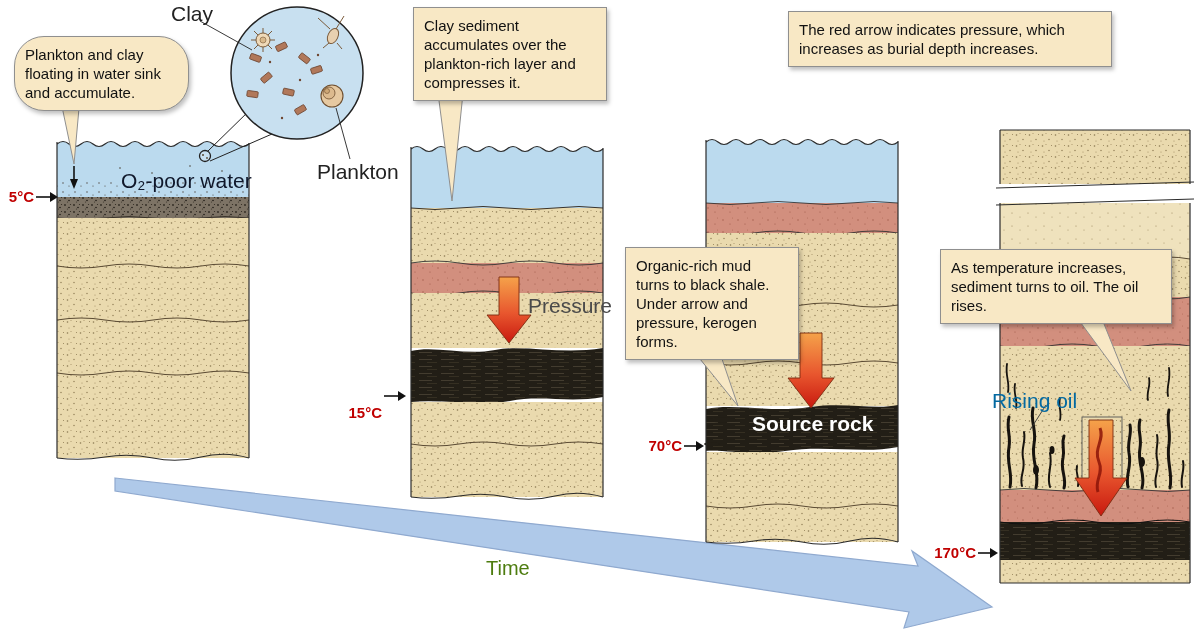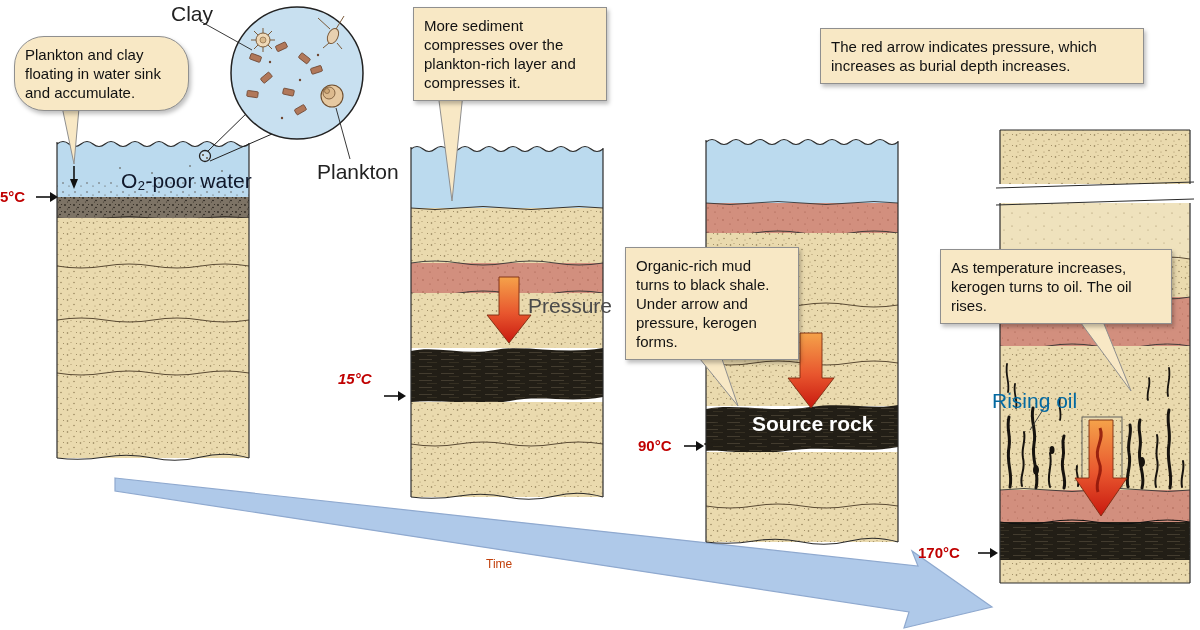--- a/index.html
+++ b/index.html
@@ -8,37 +8,37 @@
     font-family:"Liberation Sans",sans-serif;overflow:hidden;
   }
   .art{position:absolute;left:0;top:0;z-index:1;}
   .callout{
     position:absolute;z-index:3;background:#F8E8C5;border:1px solid #8f8f8f;
     padding:8px 10px;font-size:15px;line-height:1.27;color:#111;
     box-shadow:2px 3px 4px rgba(0,0,0,0.25);
   }
   .c1{left:14px;top:36px;width:153px;border-radius:30px;}
   .c2{left:413px;top:7px;width:172px;}
-  .note{left:788px;top:28px;width:302px;margin-left:32px;}
+  .note{left:788px;top:11px;width:302px;}
   .c3{left:625px;top:247px;width:152px;}
   .c4{left:940px;top:249px;width:210px;}
   .lbl{position:absolute;z-index:3;font-size:21px;color:#222;white-space:nowrap;}
   .clay-lbl{left:171px;top:2px;}
   .plankton-lbl{left:317px;top:160px;}
   .o2-lbl{left:121px;top:169px;color:#0f172a;text-align:center;}
   .pressure-lbl{left:528px;top:294px;color:#4a4a4a;}
   .sourcerock-lbl{left:752px;top:412px;width:126px;text-align:left;color:#ffffff;font-weight:bold;}
   .risingoil-lbl{left:992px;top:389px;color:#0369a1;}
-  .time-lbl{left:486px;top:557px;color:#c2410c;font-size:12px;}
+  .time-lbl{left:486px;top:557px;color:#4d7c0f;font-size:20px;}
   .temp{
     position:absolute;z-index:3;font-size:15px;font-weight:bold;color:#C00000;
-    text-align:left;white-space:nowrap;
+    text-align:right;white-space:nowrap;
   }
   .t1{left:0px;top:188px;width:34px;}
-  .t2{left:338px;top:370px;width:44px;font-style:italic;}
+  .t2{left:338px;top:404px;width:44px;}
   .t3{left:638px;top:437px;width:44px;}
   .t4{left:918px;top:544px;width:58px;}
 </style>
 </head>
 <body>
 
 <div class="canvas">
 
 <svg class="art" width="1200" height="630" viewBox="0 0 1200 630">
   <defs>
@@ -267,31 +267,31 @@
   <line x1="1046" y1="405" x2="1030" y2="430" stroke="#333" stroke-width="0.9"></line>
 
   <rect x="1082" y="417" width="40" height="70" fill="none" stroke="#555" stroke-width="0.9"></rect>
   <polygon points="499,277 519,277 519,315 531,315 509,343 487,315 499,315" fill="url(#gradPress)" stroke="#7a2a10" stroke-width="0.9"></polygon>
   <polygon points="800,333 822,333 822,378 834,378 811,408 788,378 800,378" fill="url(#gradPress)" stroke="#7a2a10" stroke-width="0.9"></polygon>
   <polygon points="1089,420 1113,420 1113,478 1127,478 1101,516 1075,478 1089,478" fill="url(#gradPress)" stroke="#7a2a10" stroke-width="0.9"></polygon>
   <path d="M1100,428 c5,12 -7,20 -1,34 c5,12 -5,18 -1,30" fill="none" stroke="#8B1408" stroke-width="3" opacity="0.85"></path>
 </svg>
 
   <div class="callout c1">Plankton and clay floating in water sink and accumulate.</div>
-  <div class="callout c2">More sediment compresses over the plankton-rich layer and compresses it.</div>
+  <div class="callout c2">Clay sediment accumulates over the plankton-rich layer and compresses it.</div>
   <div class="callout note">The red arrow indicates pressure, which increases as burial depth increases.</div>
   <div class="callout c3">Organic-rich mud turns to black shale. Under arrow and pressure, kerogen forms.</div>
-  <div class="callout c4">As temperature increases, kerogen turns to oil. The oil rises.</div>
+  <div class="callout c4">As temperature increases, sediment turns to oil. The oil rises.</div>
 
   <div class="lbl clay-lbl">Clay</div>
   <div class="lbl plankton-lbl">Plankton</div>
   <div class="lbl o2-lbl">O₂-poor water</div>
   <div class="lbl pressure-lbl">Pressure</div>
   <div class="lbl sourcerock-lbl">Source rock</div>
   <div class="lbl risingoil-lbl">Rising oil</div>
   <div class="lbl time-lbl">Time</div>
 
   <div class="temp t1">5°C</div>
   <div class="temp t2">15°C</div>
-  <div class="temp t3">90°C</div>
+  <div class="temp t3">70°C</div>
   <div class="temp t4">170°C</div>
 
 </div>
 
 </body></html>

